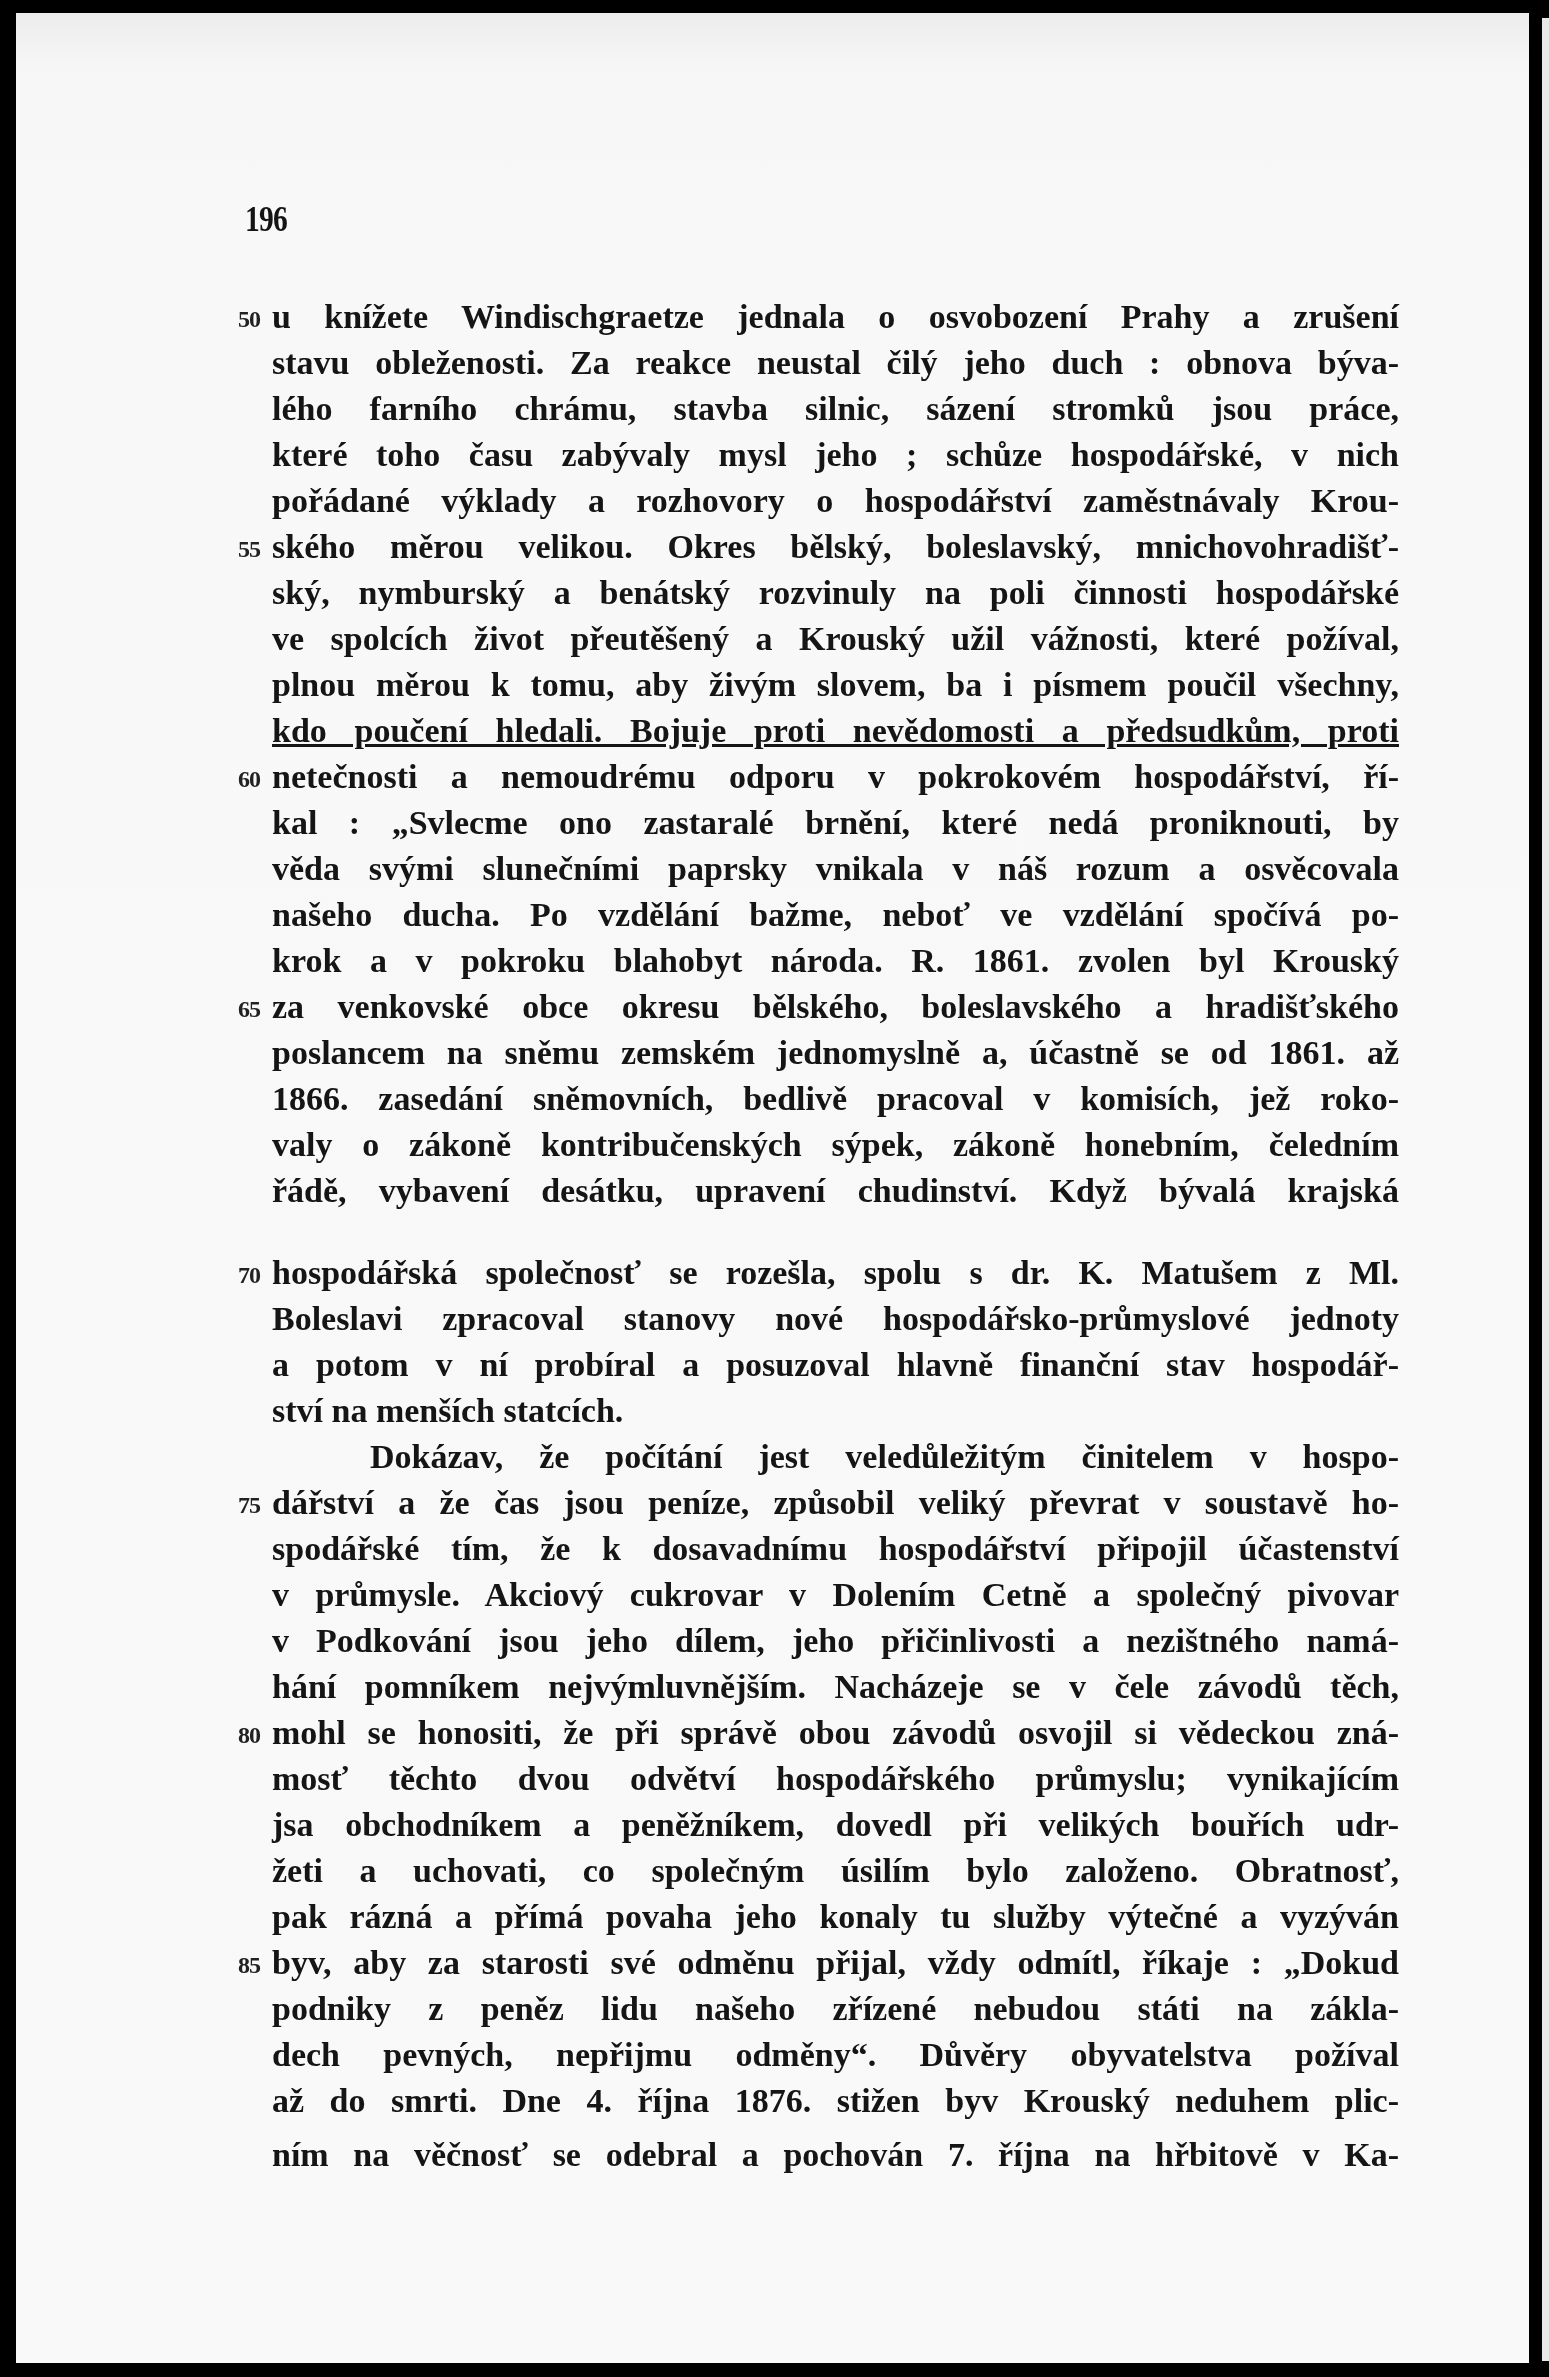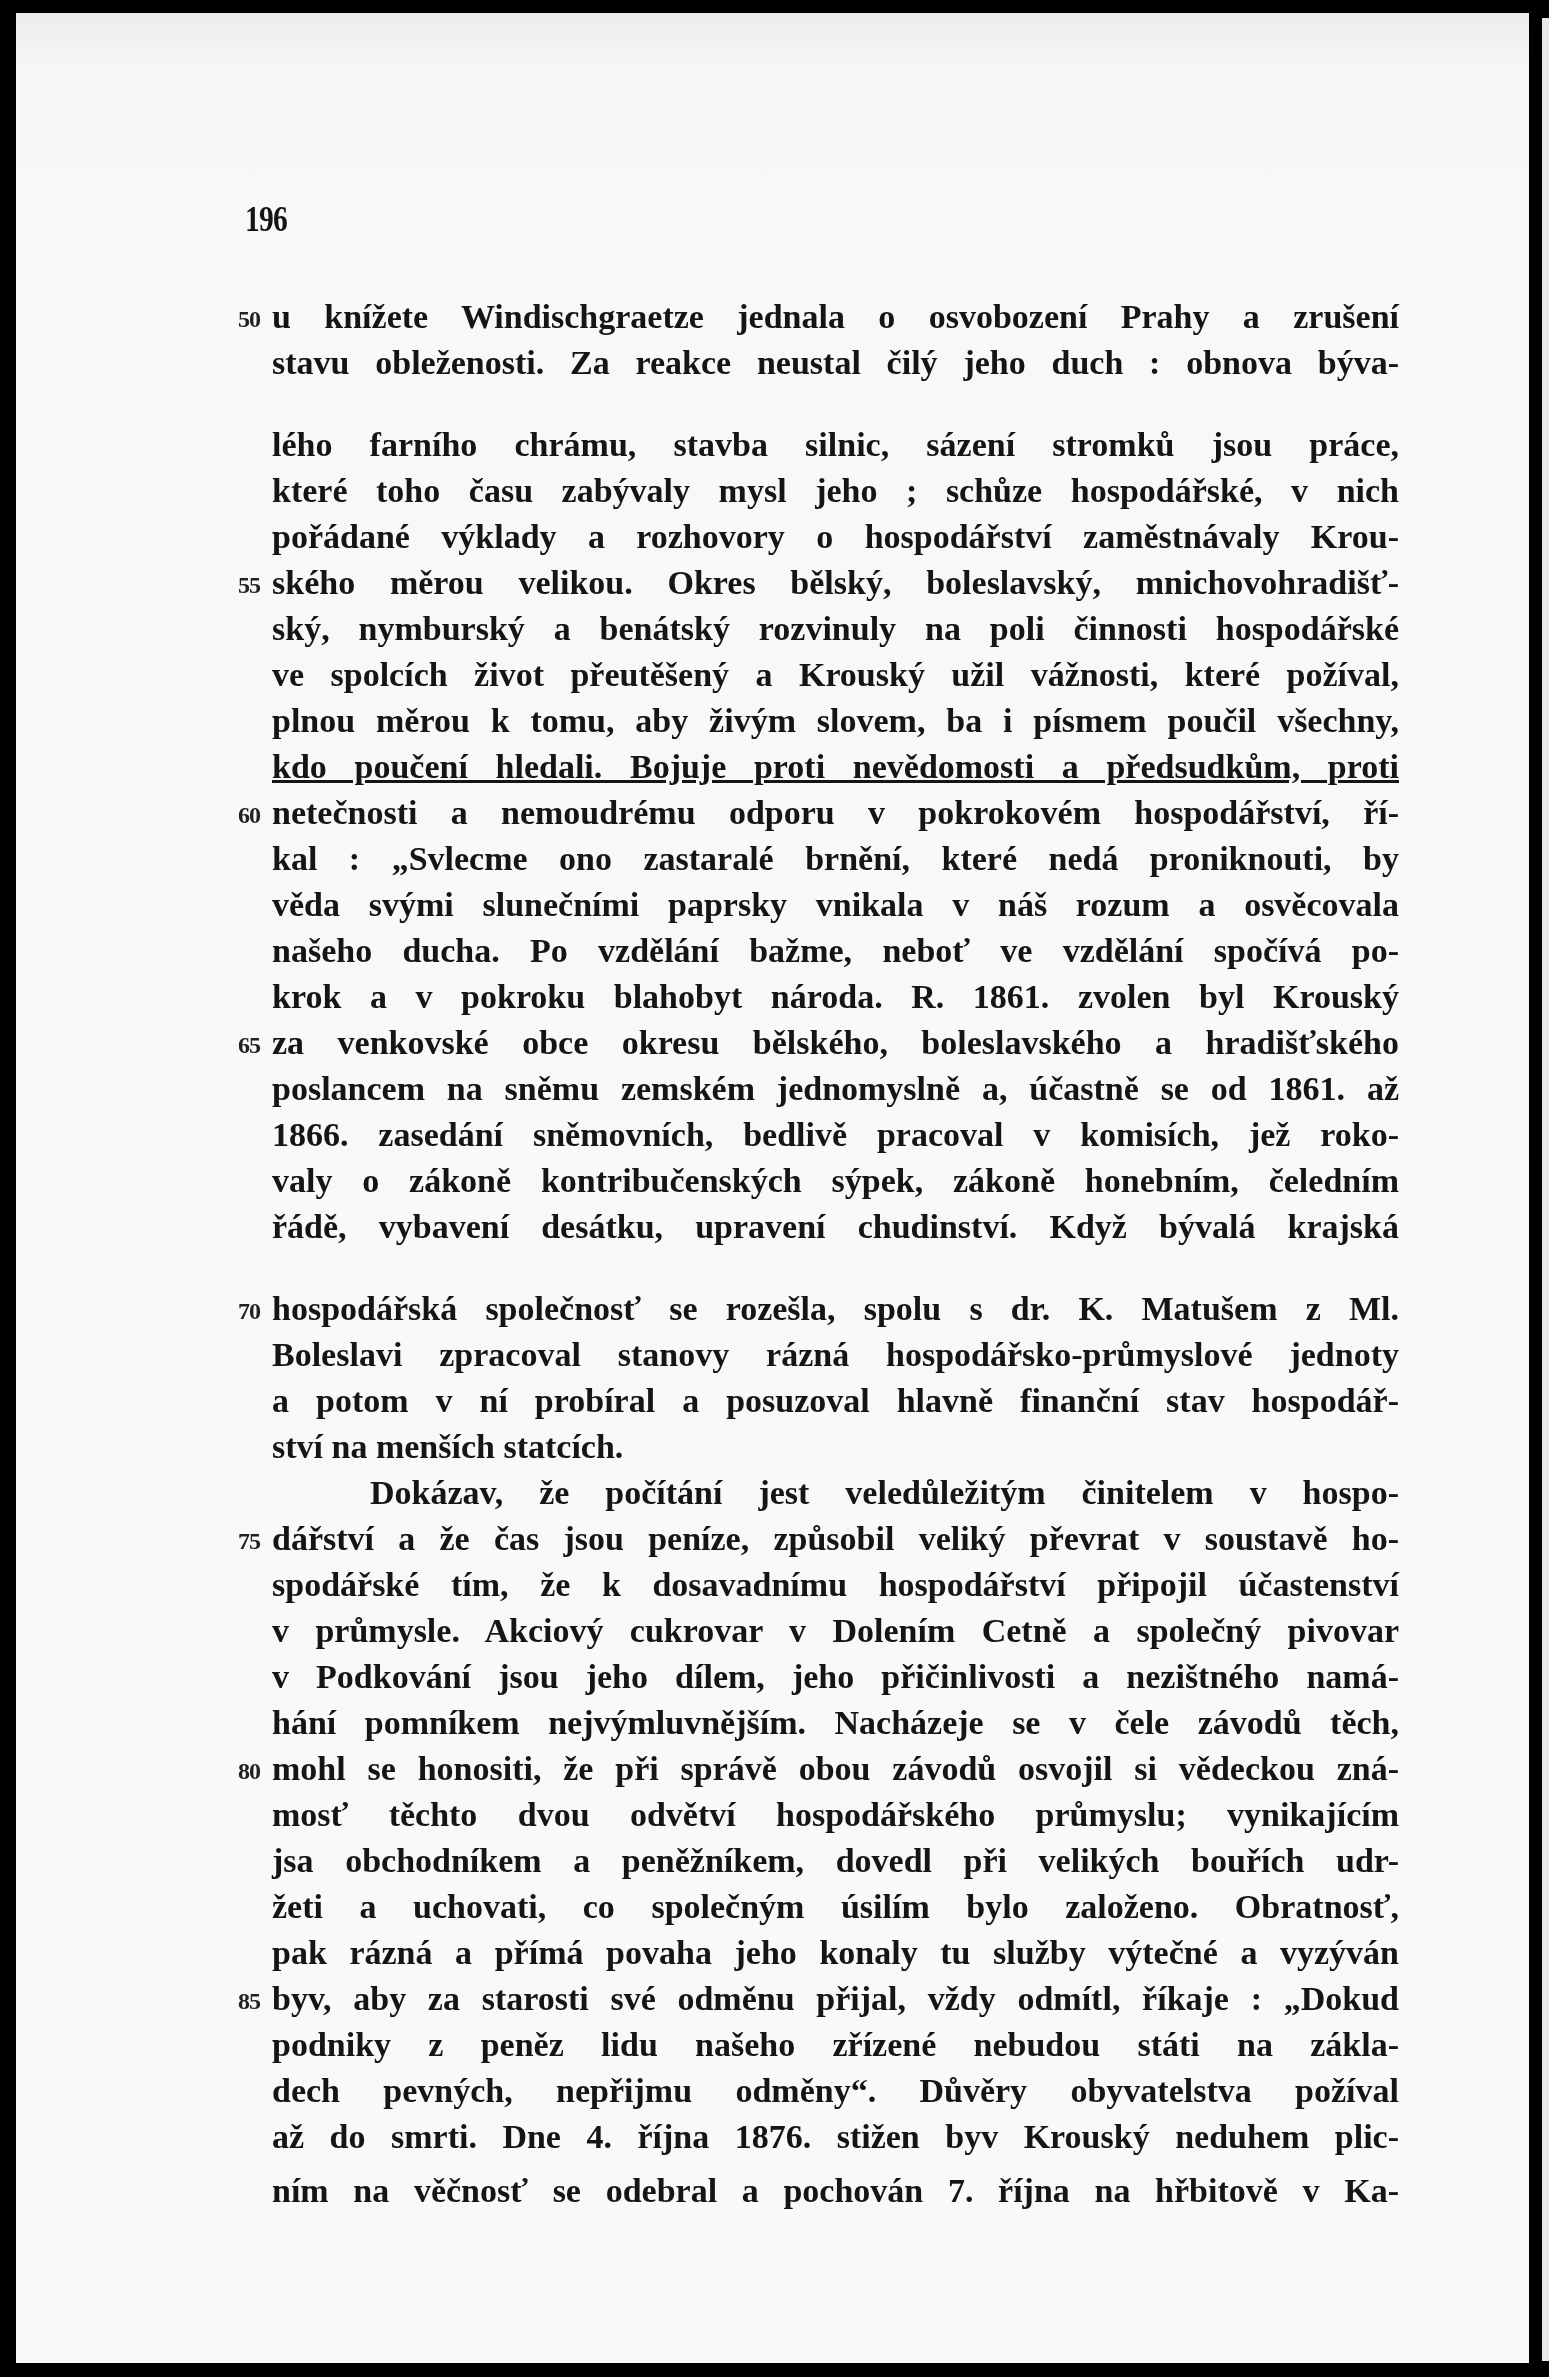--- a/index.html
+++ b/index.html
@@ -92,21 +92,21 @@
     <div class="line">
       <span class="line-no">50</span>
       <span class="line-text" style="display: block; margin-top: 9px;">u knížete Windischgraetze jednala o osvobození Prahy a zrušení</span>
     </div>
     <div class="line">
       <span class="line-no"></span>
       <span class="line-text" style="display: block;">stavu obleženosti. Za reakce neustal čilý jeho duch : obnova býva-</span>
     </div>
     <div class="line">
       <span class="line-no"></span>
-      <span class="line-text" style="display: block; margin-top: 36px;">lého farního chrámu, stavba silnic, sázení stromků jsou práce,</span>
+      <span class="line-text" style="display: block;">lého farního chrámu, stavba silnic, sázení stromků jsou práce,</span>
     </div>
     <div class="line">
       <span class="line-no"></span>
       <span class="line-text" style="display: block;">které toho času zabývaly mysl jeho ; schůze hospodářské, v nich</span>
     </div>
     <div class="line">
       <span class="line-no"></span>
       <span class="line-text" style="display: block;">pořádané výklady a rozhovory o hospodářství zaměstnávaly Krou-</span>
     </div>
     <div class="line">
@@ -168,21 +168,21 @@
     <div class="line">
       <span class="line-no"></span>
       <span class="line-text" style="display: block;">řádě, vybavení desátku, upravení chudinství. Když bývalá krajská</span>
     </div>
     <div class="line">
       <span class="line-no">70</span>
       <span class="line-text" style="display: block; margin-top: 36px;">hospodářská společnosť se rozešla, spolu s dr. K. Matušem z Ml.</span>
     </div>
     <div class="line">
       <span class="line-no"></span>
-      <span class="line-text" style="display: block;">Boleslavi zpracoval stanovy rázná hospodářsko-průmyslové jednoty</span>
+      <span class="line-text" style="display: block;">Boleslavi zpracoval stanovy nové hospodářsko-průmyslové jednoty</span>
     </div>
     <div class="line">
       <span class="line-no"></span>
       <span class="line-text" style="display: block;">a potom v ní probíral a posuzoval hlavně finanční stav hospodář-</span>
     </div>
     <div class="line last">
       <span class="line-no"></span>
       <span class="line-text" style="display: block;">ství na menších statcích.</span>
     </div>
     <div class="line indent">

